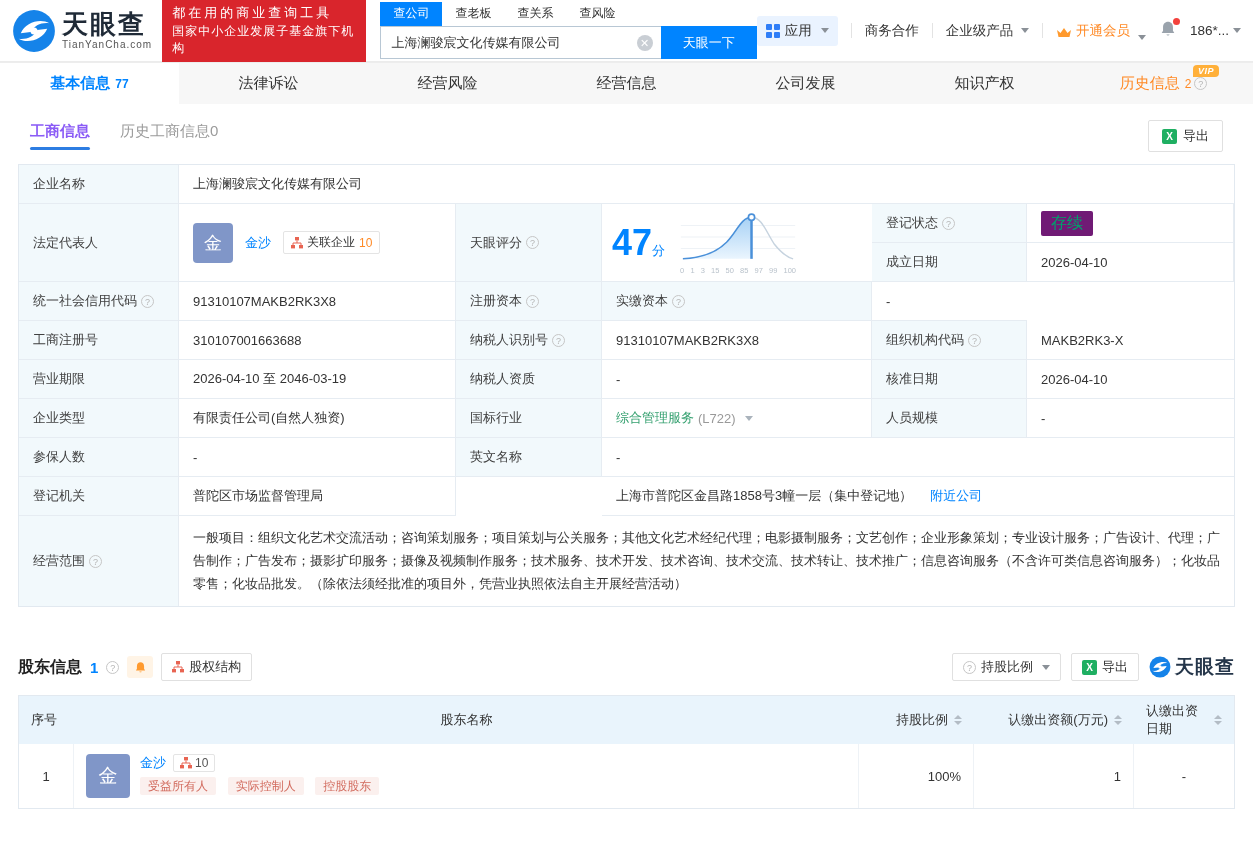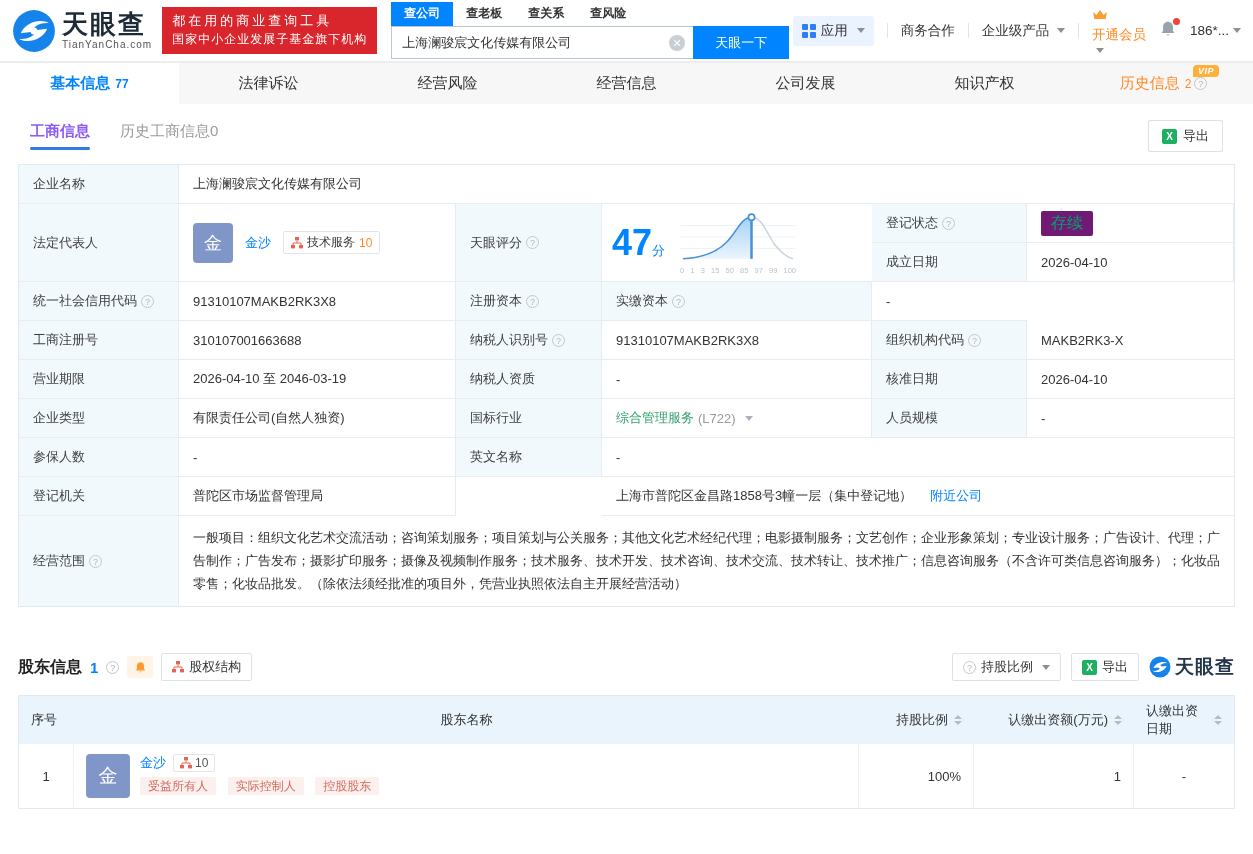--- a/index.html
+++ b/index.html
@@ -10,35 +10,35 @@
   .logo { display:flex; align-items:center; gap:6px; cursor:pointer; }
   .logo svg { width:44px; height:44px; }
   .logo-txt { display:flex; flex-direction:column; line-height:1; }
   .logo-title { font-size:26px; font-weight:bold; color:#1f2a37; letter-spacing:2px; }
   .logo-sub { font-size:10px; color:#555; letter-spacing:1px; margin-top:3px; }
   .banner { background:#d9252c; color:#fff; padding:5px 10px; margin-left:10px; line-height:1.45; }
   .banner .b1 { font-size:13px; letter-spacing:3px; }
   .banner .b2 { font-size:12px; letter-spacing:1px; }
   .search-wrap { margin-left:14px; width:398px; }
   .search-tabs { display:flex; font-size:12px; }
-  .search-tab { padding:3px 13px 4px; cursor:pointer; color:#333;font-weight:bold; }
+  .search-tab { padding:3px 13px 4px; cursor:pointer; color:#333; }
   .search-tab.active { background:#0084ff; color:#fff; }
   .search-row { display:flex; height:33px; }
   .search-box { flex:1; position:relative; border:1px solid #b8c7d4; border-right:none; display:flex; align-items:center; }
   .search-box input { border:none; outline:none; width:100%; height:100%; padding:0 30px 0 10px; font-size:13px; color:#333; font-family:inherit; }
   .clear-ic { position:absolute; right:8px; width:16px; height:16px; border-radius:50%; background:#c9ced4; color:#fff; font-size:11px; line-height:16px; text-align:center; cursor:pointer; }
   .search-btn { width:96px; background:#0084ff; color:#fff; font-size:13px; border:none; cursor:pointer; font-family:inherit; }
   .hnav { margin-left:auto; display:flex; align-items:center; gap:13px; font-size:13.5px; color:#333; white-space:nowrap; }
   .chip-app { display:flex; align-items:center; gap:5px; background:#eaf3ff; border-radius:3px; padding:6px 9px; cursor:pointer; }
   .grid-ic { display:inline-grid; grid-template-columns:6px 6px; grid-template-rows:6px 6px; gap:2px; }
   .grid-ic i { background:#2f7ef7; border-radius:1px; }
   .caret { display:inline-block; width:0; height:0; border-left:4px solid transparent; border-right:4px solid transparent; border-top:5px solid #8a9097; margin-left:4px; vertical-align:middle; }
   .vdiv { width:1px; height:15px; background:#e3e3e3; }
   .hnav-item { cursor:pointer; }
-  .vip-link { color:#ff8a26; display:flex; align-items:flex-start; gap:4px; cursor:pointer;flex-direction:column; }
+  .vip-link { color:#ff8a26; display:flex; align-items:flex-end; gap:4px; cursor:pointer; }
   .bell-wrap { position:relative; cursor:pointer; }
   .bell-wrap svg { width:18px; height:18px; }
   .red-dot { position:absolute; top:-2px; right:-3px; width:7px; height:7px; background:#f3413c; border-radius:50%; }
   .user-item { display:flex; align-items:center; cursor:pointer; }
 
   
   .tabbar { height:42px; background:#f7f7f7; border-top:1px solid #ededed; display:flex; }
   .mtab { flex:1; display:flex; align-items:center; justify-content:center; font-size:15px; color:#333; cursor:pointer; position:relative; gap:3px; }
   .mtab.active { background:#fff; color:#0084ff; font-weight:bold; }
   .mtab .cnt { font-size:12px; margin-left:2px; }
@@ -239,21 +239,21 @@
     <div class="cell" style="grid-row:1/3">
       <span class="avatar">金</span>
       <span class="link" style="margin-left:8px">金沙</span>
       <span class="rel-badge">
         <svg class="org-ic" viewBox="0 0 12 12">
             <rect x="4" y="0" width="4" height="3.4" fill="#e86452"></rect>
             <rect x="0" y="8" width="4" height="3.4" fill="#e86452"></rect>
             <rect x="8" y="8" width="4" height="3.4" fill="#e86452"></rect>
             <path d="M6 3.4 V6 M2 8 V6 H10 V8" stroke="#e86452" stroke-width="1" fill="none"></path>
           </svg>
-        <span>技术服务</span>
+        <span>关联企业</span>
         <span class="num">10</span>
       </span>
     </div>
     <div class="cell lbl">
         <span>登记状态</span>
         <span class="help"></span>
       </div>
     <div class="cell">
         <span class="status-badge">存续</span>
       </div>

